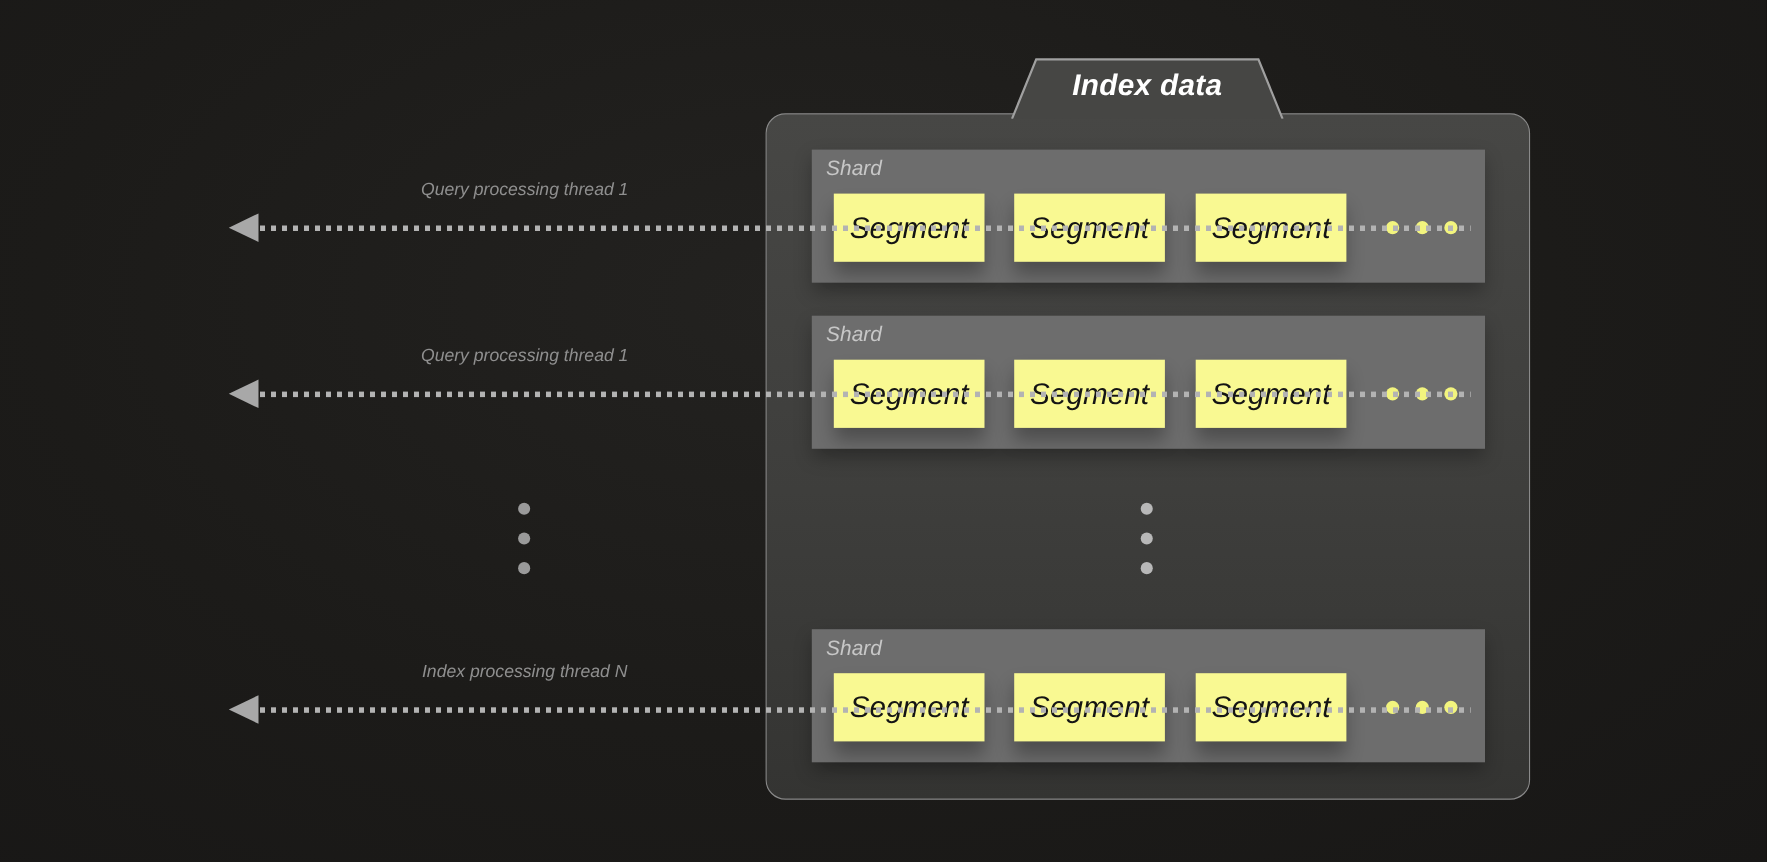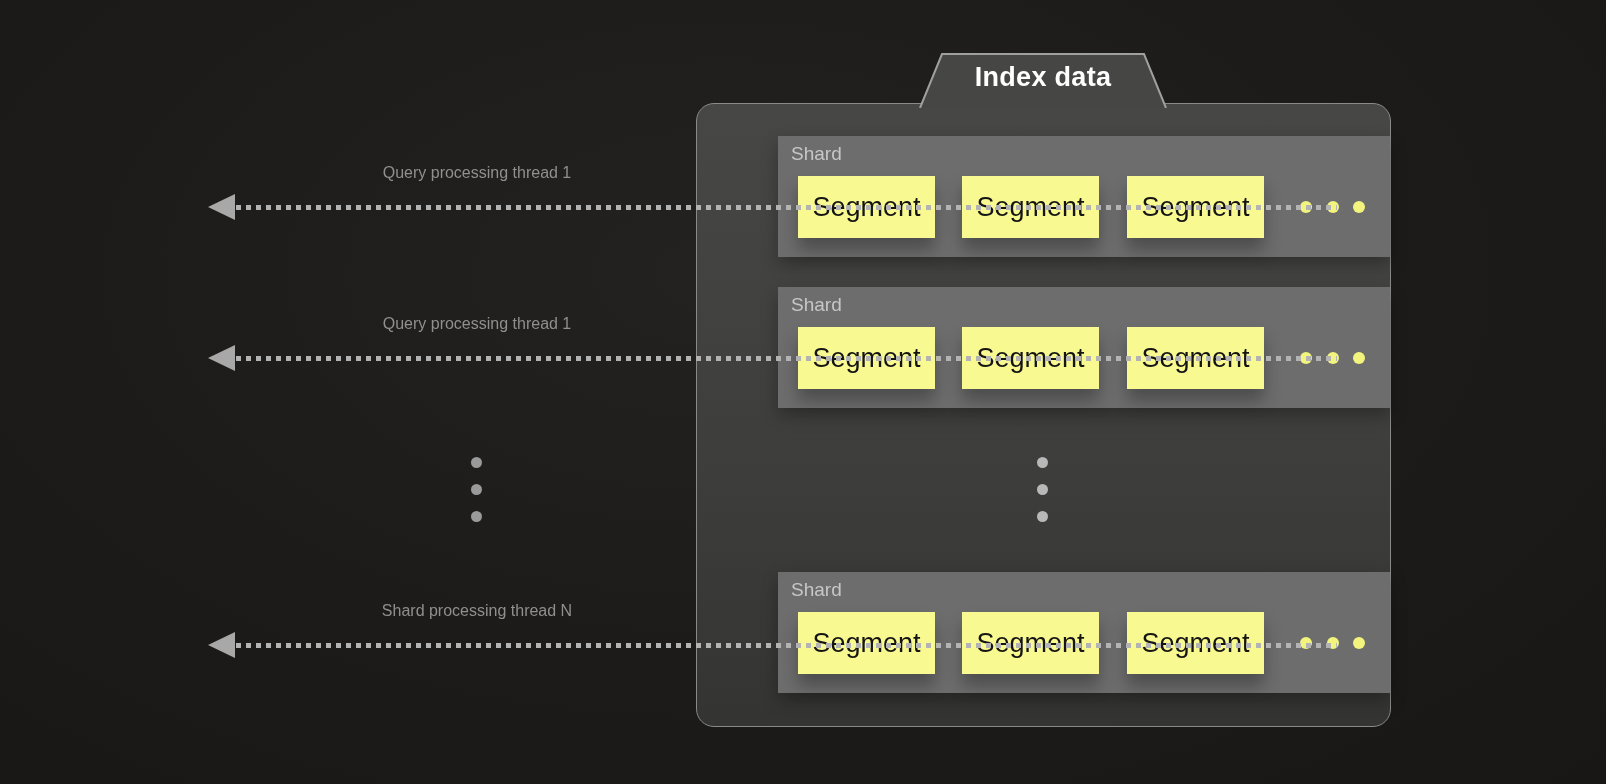--- a/index.html
+++ b/index.html
@@ -1,38 +1,38 @@
 <!DOCTYPE html>
 <html><head>
 <meta charset="utf-8">
 <style>
   html,body{margin:0;padding:0;background:#141312;}
   .canvas{
     position:relative; width:1606px; height:784px; overflow:hidden;
     background:radial-gradient(ellipse at 45% 35%, #232220 0%, #1c1b19 55%, #181716 100%);
     font-family:"Liberation Sans", sans-serif;
+    font-style:italic;
   }
   
   .index-box{
     position:absolute; left:696px; top:103px; width:695px; height:624px;
     border:1.5px solid #8a8a8a; border-radius:18px;
     background:linear-gradient(180deg,#474745 0%,#3e3e3c 55%,#343432 100%);
     box-sizing:border-box; z-index:1;
   }
   .tab-svg{position:absolute; left:916px; top:52px; width:254px; height:56px; z-index:2;}
   .tab-label{
     position:absolute; left:916px; top:62px; width:254px; text-align:center;
     color:#ffffff; font-size:27px; font-weight:600; letter-spacing:.3px; z-index:3;
   }
   
   .shard{
     position:absolute; left:738px; width:612px; height:121px;
     background:#6d6d6d; z-index:2;
     box-shadow:0 8px 16px rgba(0,0,0,0.28);
-    margin-left:40px;
   }
   .shard-1{top:136px;} .shard-2{top:287px;} .shard-3{top:572px;}
   .shard-label{
     position:absolute; left:13px; top:7px; font-size:19px; color:#c7c7c7; z-index:3;
   }
   .segment{
     position:absolute; top:40px; width:137px; height:62px;
     background:#f9f992; color:#141414; font-size:27px;
     display:flex; align-items:center; justify-content:center;
     z-index:4; box-shadow:0 12px 16px rgba(0,0,0,0.30);
@@ -111,21 +111,21 @@
   <div class="dotline line-1"></div>
   <div class="arrowhead ah-1"></div>
   <div class="thread-label tl-1">Query processing thread 1</div>
 
   <div class="dotline line-2"></div>
   <div class="arrowhead ah-2"></div>
   <div class="thread-label tl-2">Query processing thread 1</div>
 
   <div class="dotline line-3"></div>
   <div class="arrowhead ah-3"></div>
-  <div class="thread-label tl-3">Shard processing thread N</div>
+  <div class="thread-label tl-3">Index processing thread N</div>
 
   <div class="vdot vdot-left vy-1"></div>
   <div class="vdot vdot-left vy-2"></div>
   <div class="vdot vdot-left vy-3"></div>
 
   <div class="vdot vdot-right vy-1"></div>
   <div class="vdot vdot-right vy-2"></div>
   <div class="vdot vdot-right vy-3"></div>
 
 </div>

